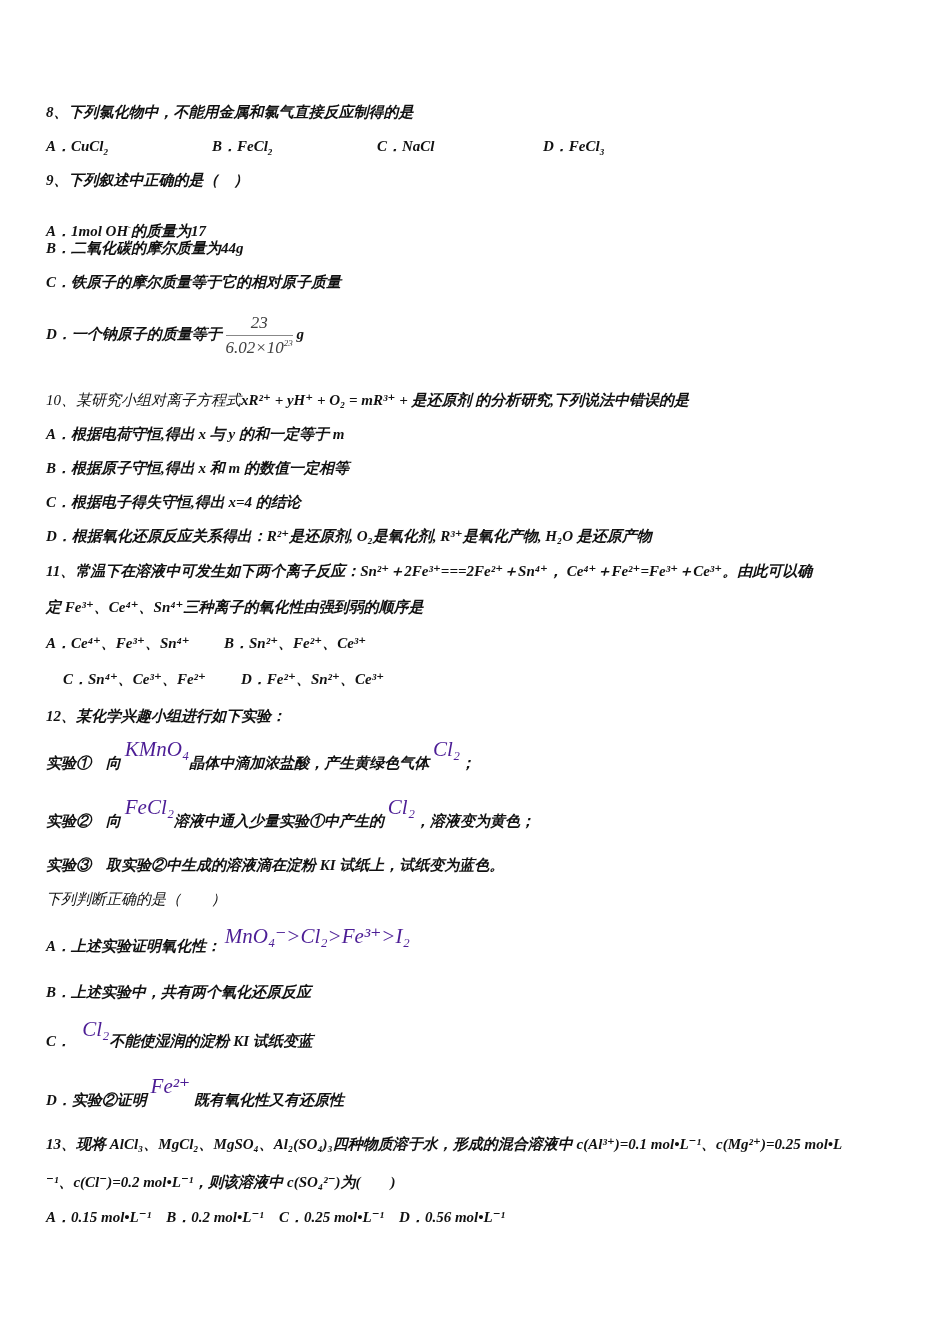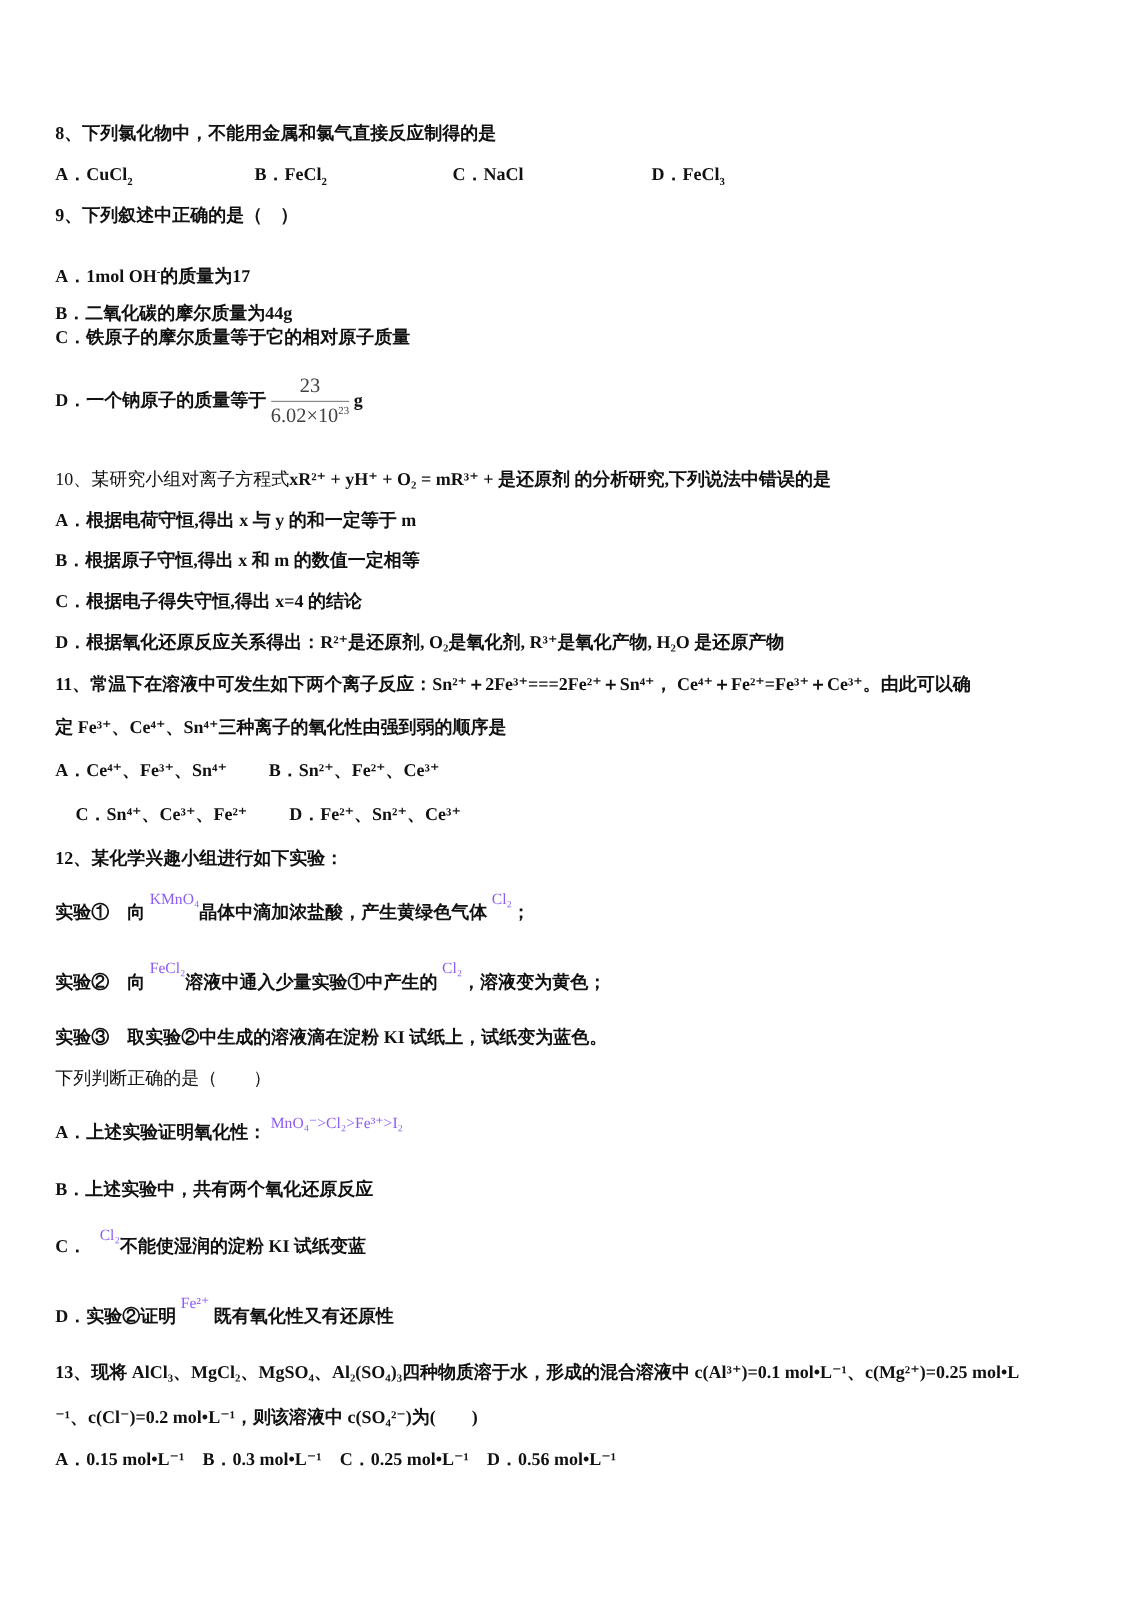--- a/index.html
+++ b/index.html
@@ -1,42 +1,42 @@
 <!DOCTYPE html>
 <html><head>
 <meta charset="utf-8">
 <style>
   html, body { margin: 0; padding: 0; background: #ffffff; }
   body { width: 950px; height: 1344px; position: relative; overflow: hidden;
          font-family: "Liberation Serif", "DejaVu Serif", serif; color: #111; }
-  .line { position: absolute; left: 46px; font-size: 15px; font-weight: bold; white-space: nowrap; line-height: 20px; }
+  .line { position: absolute; left: 46px; font-size: 15px; font-weight: bold; white-space: nowrap; line-height: 20px; font-style: italic; }
   .line.normal { font-weight: normal; }
   .num { font-weight: normal; }
   sub, sup { font-size: 9px; line-height: 0; }
   .opt { display: inline-block; }
-  .formula { font-size: 13px; color: #8b5cf6; font-weight: normal; }
+  .formula { font-size: 21px; color: #4c1d95; font-weight: normal; }
   .frac { display: inline-block; vertical-align: middle; text-align: center; font-weight: normal; color: #404040; font-size: 17px; }
   .frac .top { display: block; border-bottom: 1px solid #888; padding: 0 2px 2px 2px; }
   .frac .bot { display: block; padding-top: 2px; }
   .raised { position: relative; top: -12px; }
 </style>
 </head>
 <body>
 
 <div class="line" style="top:102px;">8、下列氯化物中，不能用金属和氯气直接反应制得的是</div>
 <div class="line" style="top:136px;">
   <span class="opt" style="position:absolute;left:0;"><span>A．</span><span>CuCl</span><sub>2</sub></span>
   <span class="opt" style="position:absolute;left:166px;"><span>B．</span><span>FeCl</span><sub>2</sub></span>
   <span class="opt" style="position:absolute;left:331px;"><span>C．</span><span>NaCl</span></span>
   <span class="opt" style="position:absolute;left:497px;"><span>D．</span><span>FeCl</span><sub>3</sub></span>
 </div>
 
 <div class="line" style="top:170px;">9、下列叙述中正确的是（　）</div>
 <div class="line" style="top:204px;margin-top:17px;"><span>A．</span><span>1mol OH</span><sup>-</sup><span>的质量为17</span></div>
-<div class="line" style="top:252px;"><span>B．</span><span>二氧化碳的摩尔质量为44g</span></div>
+<div class="line" style="top:238px;"><span>B．</span><span>二氧化碳的摩尔质量为44g</span></div>
 <div class="line" style="top:272px;"><span>C．</span><span>铁原子的摩尔质量等于它的相对原子质量</span></div>
 <div class="line" style="top:306px; line-height:56px;">
   <span>D．</span><span>一个钠原子的质量等于</span>
   <span class="frac" style="line-height:20px;">
     <span class="top">23</span>
     <span class="bot"><span>6.02×10</span><sup>23</sup></span>
   </span>
   <span>g</span>
 </div>
 
@@ -87,16 +87,16 @@
 <div class="line" style="top:1088px;">
   <span>D．</span><span>实验②证明</span>
   <span class="formula raised">Fe²⁺</span>
   <span>既有氧化性又有还原性</span>
 </div>
 
 <div class="line" style="top:1134px;">13、现将 AlCl₃、MgCl₂、MgSO₄、Al₂(SO₄)₃四种物质溶于水，形成的混合溶液中 c(Al³⁺)=0.1 mol•L⁻¹、c(Mg²⁺)=0.25 mol•L</div>
 <div class="line" style="top:1172px;">⁻¹、c(Cl⁻)=0.2 mol•L⁻¹，则该溶液中 c(SO₄²⁻)为(　　)</div>
 <div class="line" style="top:1207px;">
   <span class="opt"><span>A．</span><span>0.15 mol•L⁻¹</span></span>&nbsp;&nbsp;&nbsp;
-  <span class="opt"><span>B．</span><span>0.3 mol•L⁻¹</span></span>&nbsp;&nbsp;&nbsp;
+  <span class="opt"><span>B．</span><span>0.2 mol•L⁻¹</span></span>&nbsp;&nbsp;&nbsp;
   <span class="opt"><span>C．</span><span>0.25 mol•L⁻¹</span></span>&nbsp;&nbsp;&nbsp;
   <span class="opt"><span>D．</span><span>0.56 mol•L⁻¹</span></span>
 </div>
 
 </body></html>

